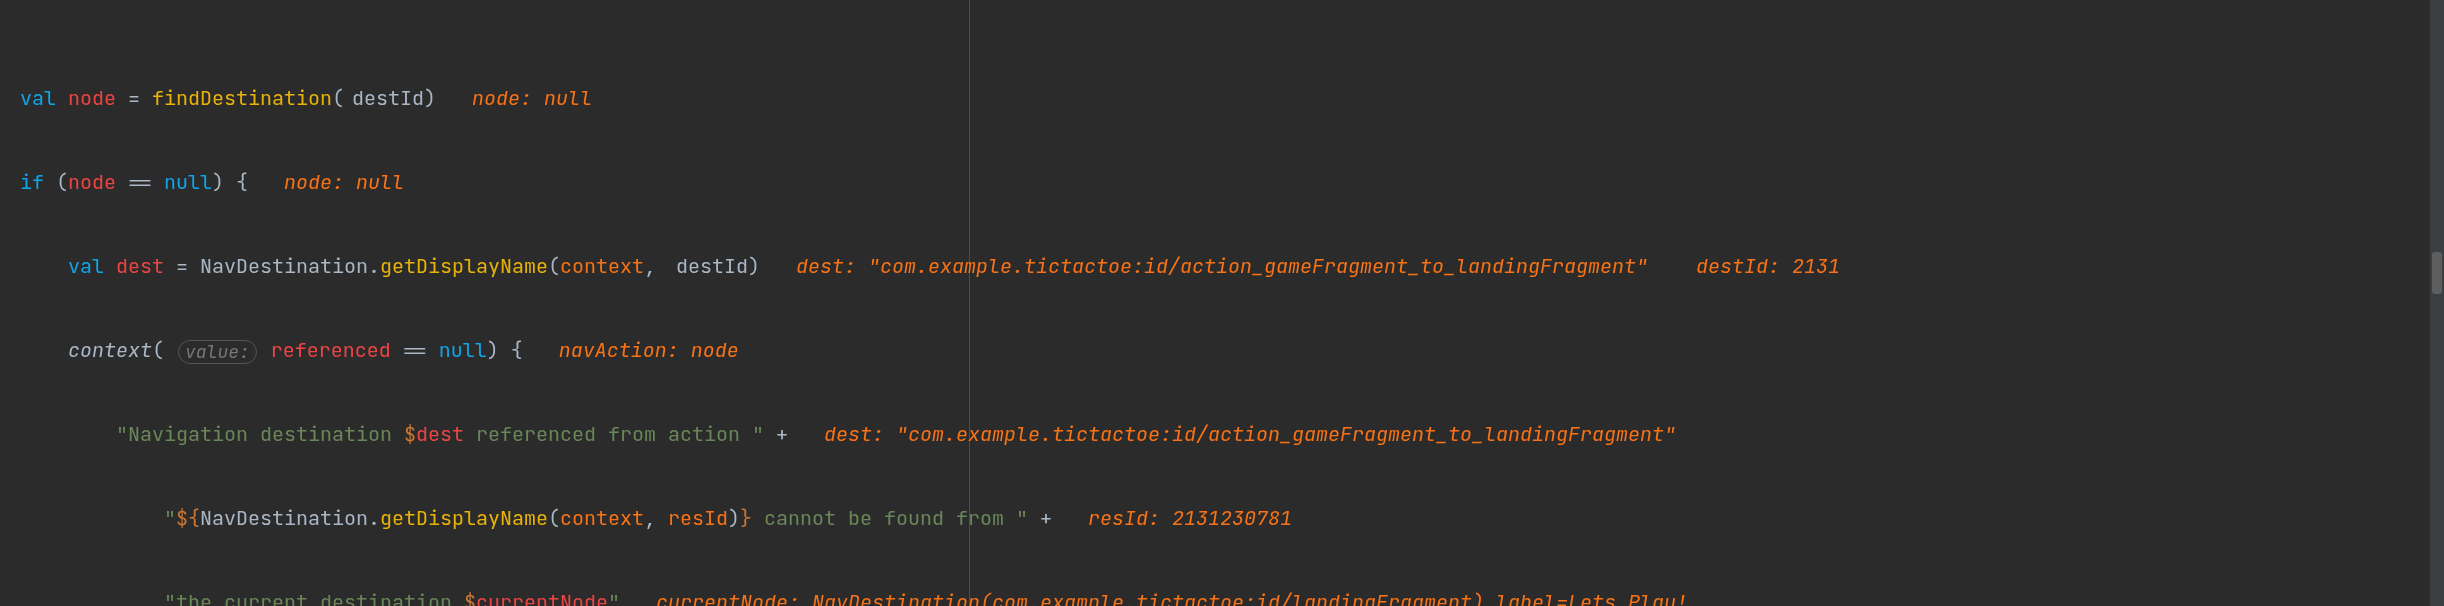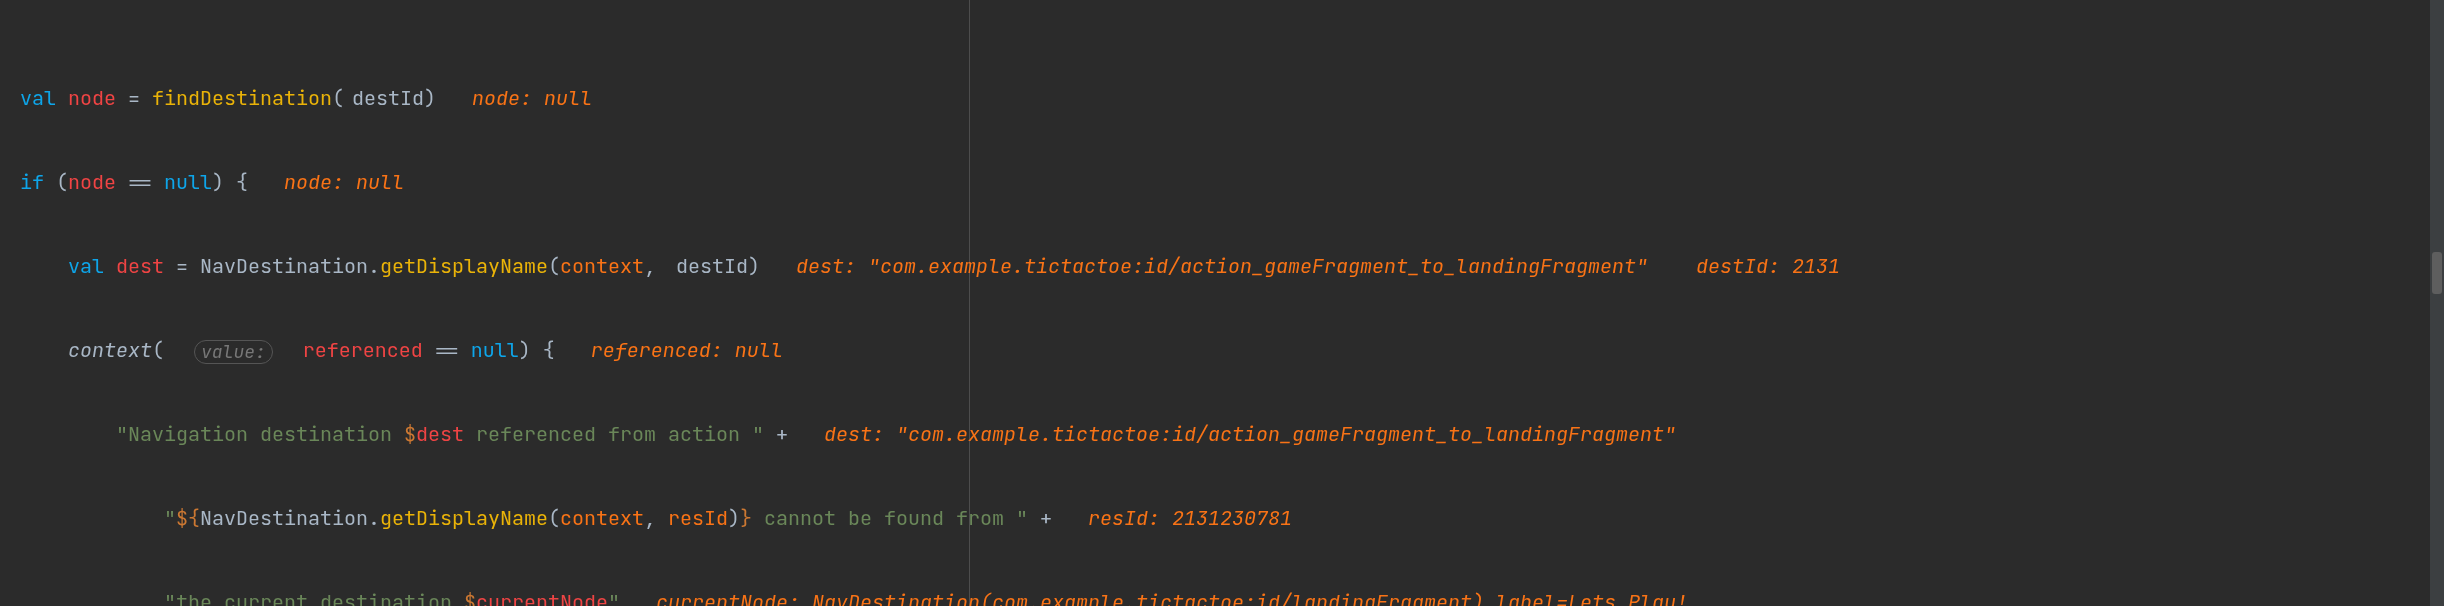--- a/index.html
+++ b/index.html
@@ -59,39 +59,39 @@
 .pill {
   display:inline-block;
   border:1px solid #555;
   border-radius:12px;
   padding:0 6px;
   font-style:italic;
   color:#777;
   font-size:18px;
   line-height:22px;
   vertical-align:middle;
-  margin:0 18px;
+  margin:0 2px;
 }
 .punct { color:#a9b7c6; }
 .cls { color:#a9b7c6;text-align:right; }
 .var { color:#ef4444; }
 </style>
 </head>
 <body>
 
 <div class="editor">
 <div class="margin-guide"></div>
 
 <div class="line"><span class="kw">val</span> <span class="var">node</span> <span class="punct">=</span> <span class="fn">findDestination</span><span class="punct">(</span><span class="under">destId</span><span class="punct">)</span>   <span class="hint">node: null</span></div>
 
 <div class="line"><span class="kw">if</span> <span class="punct">(</span><span class="var">node</span> <span class="punct">==</span> <span class="kw">null</span><span class="punct">)</span> <span class="punct">{</span>   <span class="hint">node: null</span></div>
 
 <div class="line">    <span class="kw">val</span> <span class="var">dest</span> <span class="punct">=</span> <span class="cls">NavDestination</span><span class="punct">.</span><span class="fn">getDisplayName</span><span class="punct">(</span><span class="param">context</span><span class="punct">,</span> <span class="under">destId</span><span class="punct">)</span>   <span class="hint">dest: "com.example.tictactoe:id/action_gameFragment_to_landingFragment"</span>    <span class="hint">destId: 2131</span></div>
 
-<div class="line">    <span class="fn hint" style="font-style:italic;color:#a9b7c6">context</span><span class="punct">(</span> <span class="pill">value:</span> <span class="var">referenced</span> <span class="punct">==</span> <span class="kw">null</span><span class="punct">)</span> <span class="punct">{</span>   <span class="hint">referenced: null</span></div>
+<div class="line">    <span class="fn hint" style="font-style:italic;color:#a9b7c6">context</span><span class="punct">(</span> <span class="pill">value:</span> <span class="var">referenced</span> <span class="punct">==</span> <span class="kw">null</span><span class="punct">)</span> <span class="punct">{</span>   <span class="hint">navAction: node</span></div>
 
 <div class="line">        <span class="str">"Navigation destination </span><span class="tmpl">$</span><span class="var">dest</span><span class="str"> referenced from action "</span> <span class="punct">+</span>   <span class="hint">dest: "com.example.tictactoe:id/action_gameFragment_to_landingFragment"</span></div>
 
 <div class="line">            <span class="str">"</span><span class="tmpl">${</span><span class="cls">NavDestination</span><span class="punct">.</span><span class="fn">getDisplayName</span><span class="punct">(</span><span class="param">context</span><span class="punct">,</span> <span class="param">resId</span><span class="punct">)</span><span class="tmpl">}</span><span class="str"> cannot be found from "</span> <span class="punct">+</span>   <span class="hint">resId: 2131230781</span></div>
 
 <div class="line">            <span class="str">"the current destination </span><span class="tmpl">$</span><span class="var">currentNode</span><span class="str">"</span>   <span class="hint">currentNode: NavDestination(com.example.tictactoe:id/landingFragment) label=Lets Play!</span></div>
 
 
 
 

